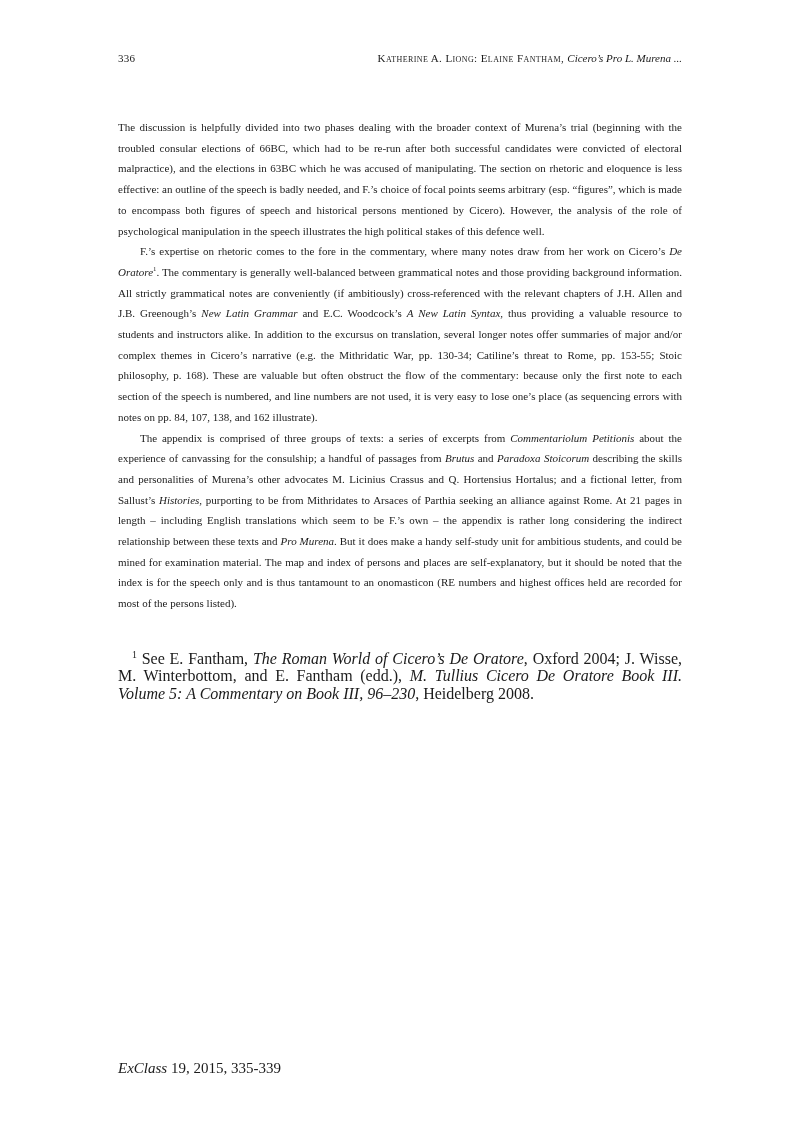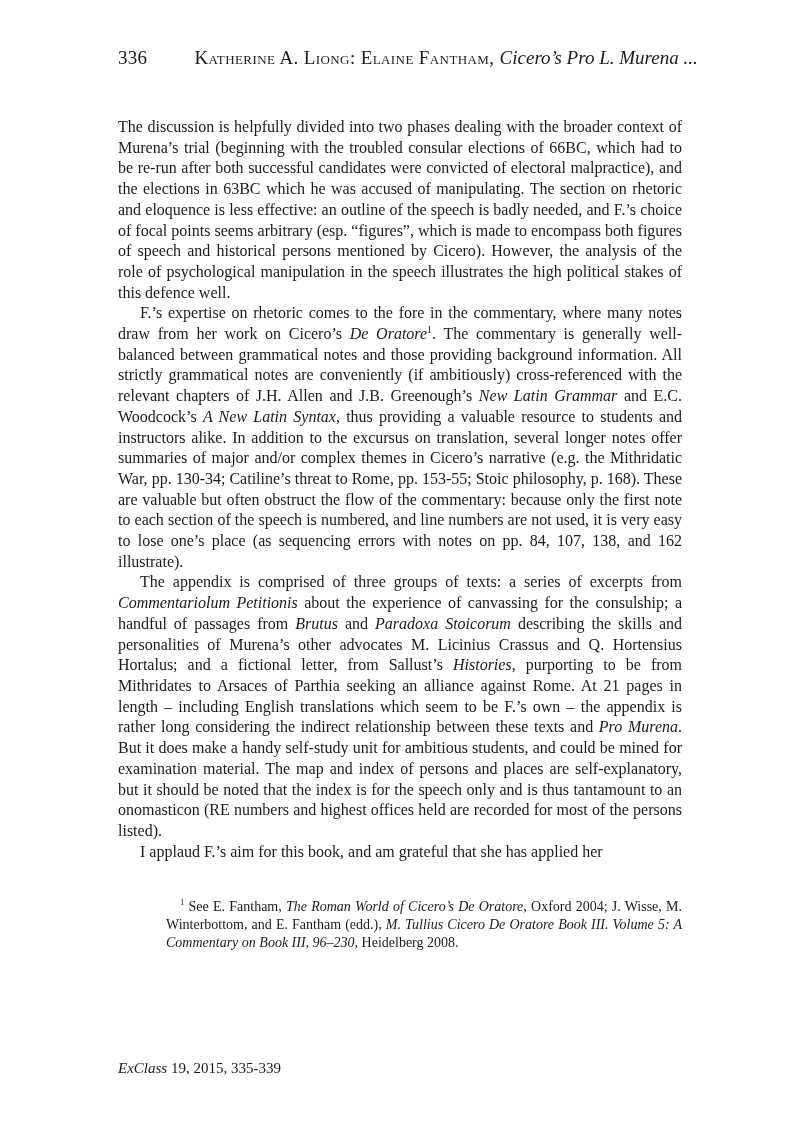--- a/index.html
+++ b/index.html
@@ -11,46 +11,45 @@
     margin: 0 auto;
     background: #ffffff;
     color: #1b1b1b;
     font-family: "Liberation Serif", serif;
     padding: 49px 118px 0 118px;
     overflow: hidden;
   }
   .running-header {
     display: flex;
     align-items: flex-start;
-    font-size: 19px;
+    font-size: 11px;
     line-height: 18px;
   }
   .page-number { letter-spacing: 0.3px; }
   .running-title {
     flex: 1;
     text-align: right;
     white-space: nowrap;
     margin-left: 47px;
   }
   .run-smallcaps { font-variant: small-caps; letter-spacing: 0.4px; }
   .run-italic { font-style: italic; }
   sup.run-sup { font-size: 0.62em; line-height: 0; }
   .body-text { margin-top: 50px; }
   .body-text p.para {
-    font-size: 16px;
+    font-size: 11px;
     line-height: 20.7px;
     text-align: justify;
   }
   .body-text p.para.indent { text-indent: 22px; font-family: Liberation Serif, serif; }
   .footnotes {
     margin-top: 36px;
-    font-size: 14px;
+    font-size: 16px;
     line-height: 17.6px;
     text-align: justify;
-    margin-left: 48px;
   }
   .footnote { text-indent: 14px; }
   .journal-footer {
     position: absolute;
     left: 118px;
     bottom: 52px;
     font-size: 15px;
     line-height: 18px;
     margin-top: 44px;
   }
@@ -63,21 +62,20 @@
   <header class="running-header">
     <span class="page-number">336</span>
     <span class="running-title"><span class="run-smallcaps">Katherine A. Liong: Elaine Fantham, </span><span class="run-italic">Cicero’s Pro L. Murena ...</span></span>
   </header>
 
   <main class="body-text">
 
   <p class="para"><span>The discussion is helpfully divided into two phases dealing with the broader context of Murena’s trial (beginning with the troubled consular elections of 66BC, which had to be re-run after both successful candidates were convicted of electoral malpractice), and the elections in 63BC which he was accused of manipulating. The section on rhetoric and eloquence is less effective: an outline of the speech is badly needed, and F.’s choice of focal points seems arbitrary (esp. “figures”, which is made to encompass both figures of speech and historical persons mentioned by Cicero). However, the analysis of the role of psychological manipulation in the speech illustrates the high political stakes of this defence well.</span></p>
       <p class="para indent"><span>F.’s expertise on rhetoric comes to the fore in the commentary, where many notes draw from her work on Cicero’s </span><span class="run-italic">De Oratore</span><sup class="run-sup">1</sup><span>. The commentary is generally well-balanced between grammatical notes and those providing background information. All strictly grammatical notes are conveniently (if ambitiously) cross-referenced with the relevant chapters of J.H. Allen and J.B. Greenough’s </span><span class="run-italic">New Latin Grammar</span><span> and E.C. Woodcock’s </span><span class="run-italic">A New Latin Syntax</span><span>, thus providing a valuable resource to students and instructors alike. In addition to the excursus on translation, several longer notes offer summaries of major and/or complex themes in Cicero’s narrative (e.g. the Mithridatic War, pp. 130-34; Catiline’s threat to Rome, pp. 153-55; Stoic philosophy, p. 168). These are valuable but often obstruct the flow of the commentary: because only the first note to each section of the speech is numbered, and line numbers are not used, it is very easy to lose one’s place (as sequencing errors with notes on pp. 84, 107, 138, and 162 illustrate).</span></p>
       <p class="para indent"><span>The appendix is comprised of three groups of texts: a series of excerpts from </span><span class="run-italic">Commentariolum Petitionis</span><span> about the experience of canvassing for the consulship; a handful of passages from </span><span class="run-italic">Brutus</span><span> and </span><span class="run-italic">Paradoxa Stoicorum</span><span> describing the skills and personalities of Murena’s other advocates M. Licinius Crassus and Q. Hortensius Hortalus; and a fictional letter, from Sallust’s </span><span class="run-italic">Histories</span><span>, purporting to be from Mithridates to Arsaces of Parthia seeking an alliance against Rome. At 21 pages in length – including English translations which seem to be F.’s own – the appendix is rather long considering the indirect relationship between these texts and </span><span class="run-italic">Pro Murena</span><span>. But it does make a handy self-study unit for ambitious students, and could be mined for examination material. The map and index of persons and places are self-explanatory, but it should be noted that the index is for the speech only and is thus tantamount to an onomasticon (RE numbers and highest offices held are recorded for most of the persons listed).</span></p>
-      <p class="para indent"><span>I applaud F.’s aim for this book, and am grateful that she has applied her</span></p>
     </main>
 
   <section class="footnotes">
     <p class="footnote"><sup class="run-sup">1</sup><span> See E. Fantham, </span><span class="run-italic">The Roman World of Cicero’s De Oratore</span><span>, Oxford 2004; J. Wisse, M. Winterbottom, and E. Fantham (edd.), </span><span class="run-italic">M. Tullius Cicero De Oratore Book III. Volume 5: A Commentary on Book III, 96–230</span><span>, Heidelberg 2008.</span></p>
   </section>
 
   <footer class="journal-footer">
     <span><span class="run-italic">ExClass</span><span> 19, 2015, 335-339</span></span>
   </footer>
 

